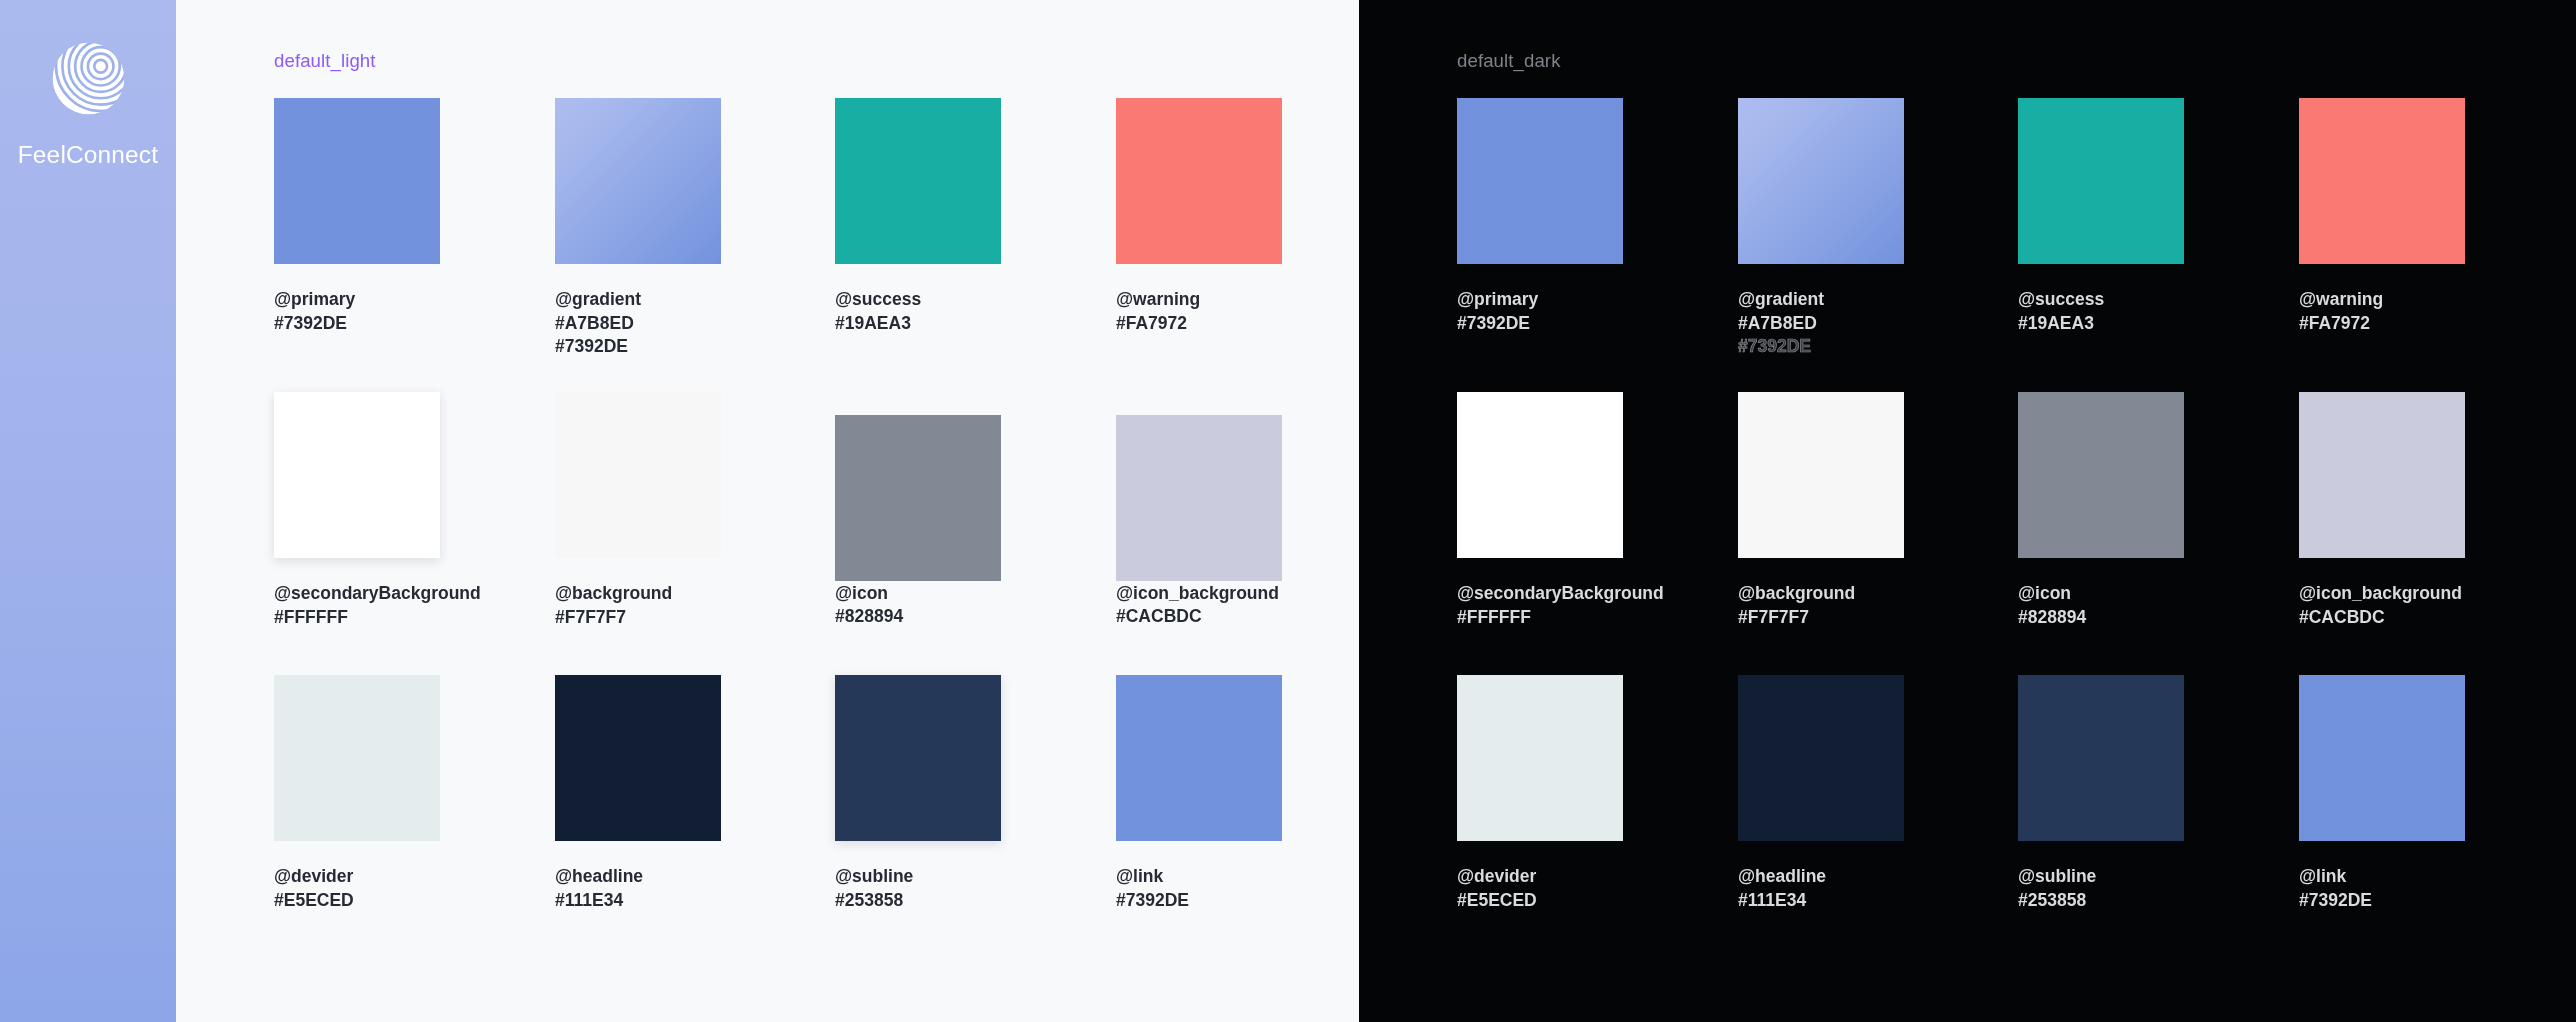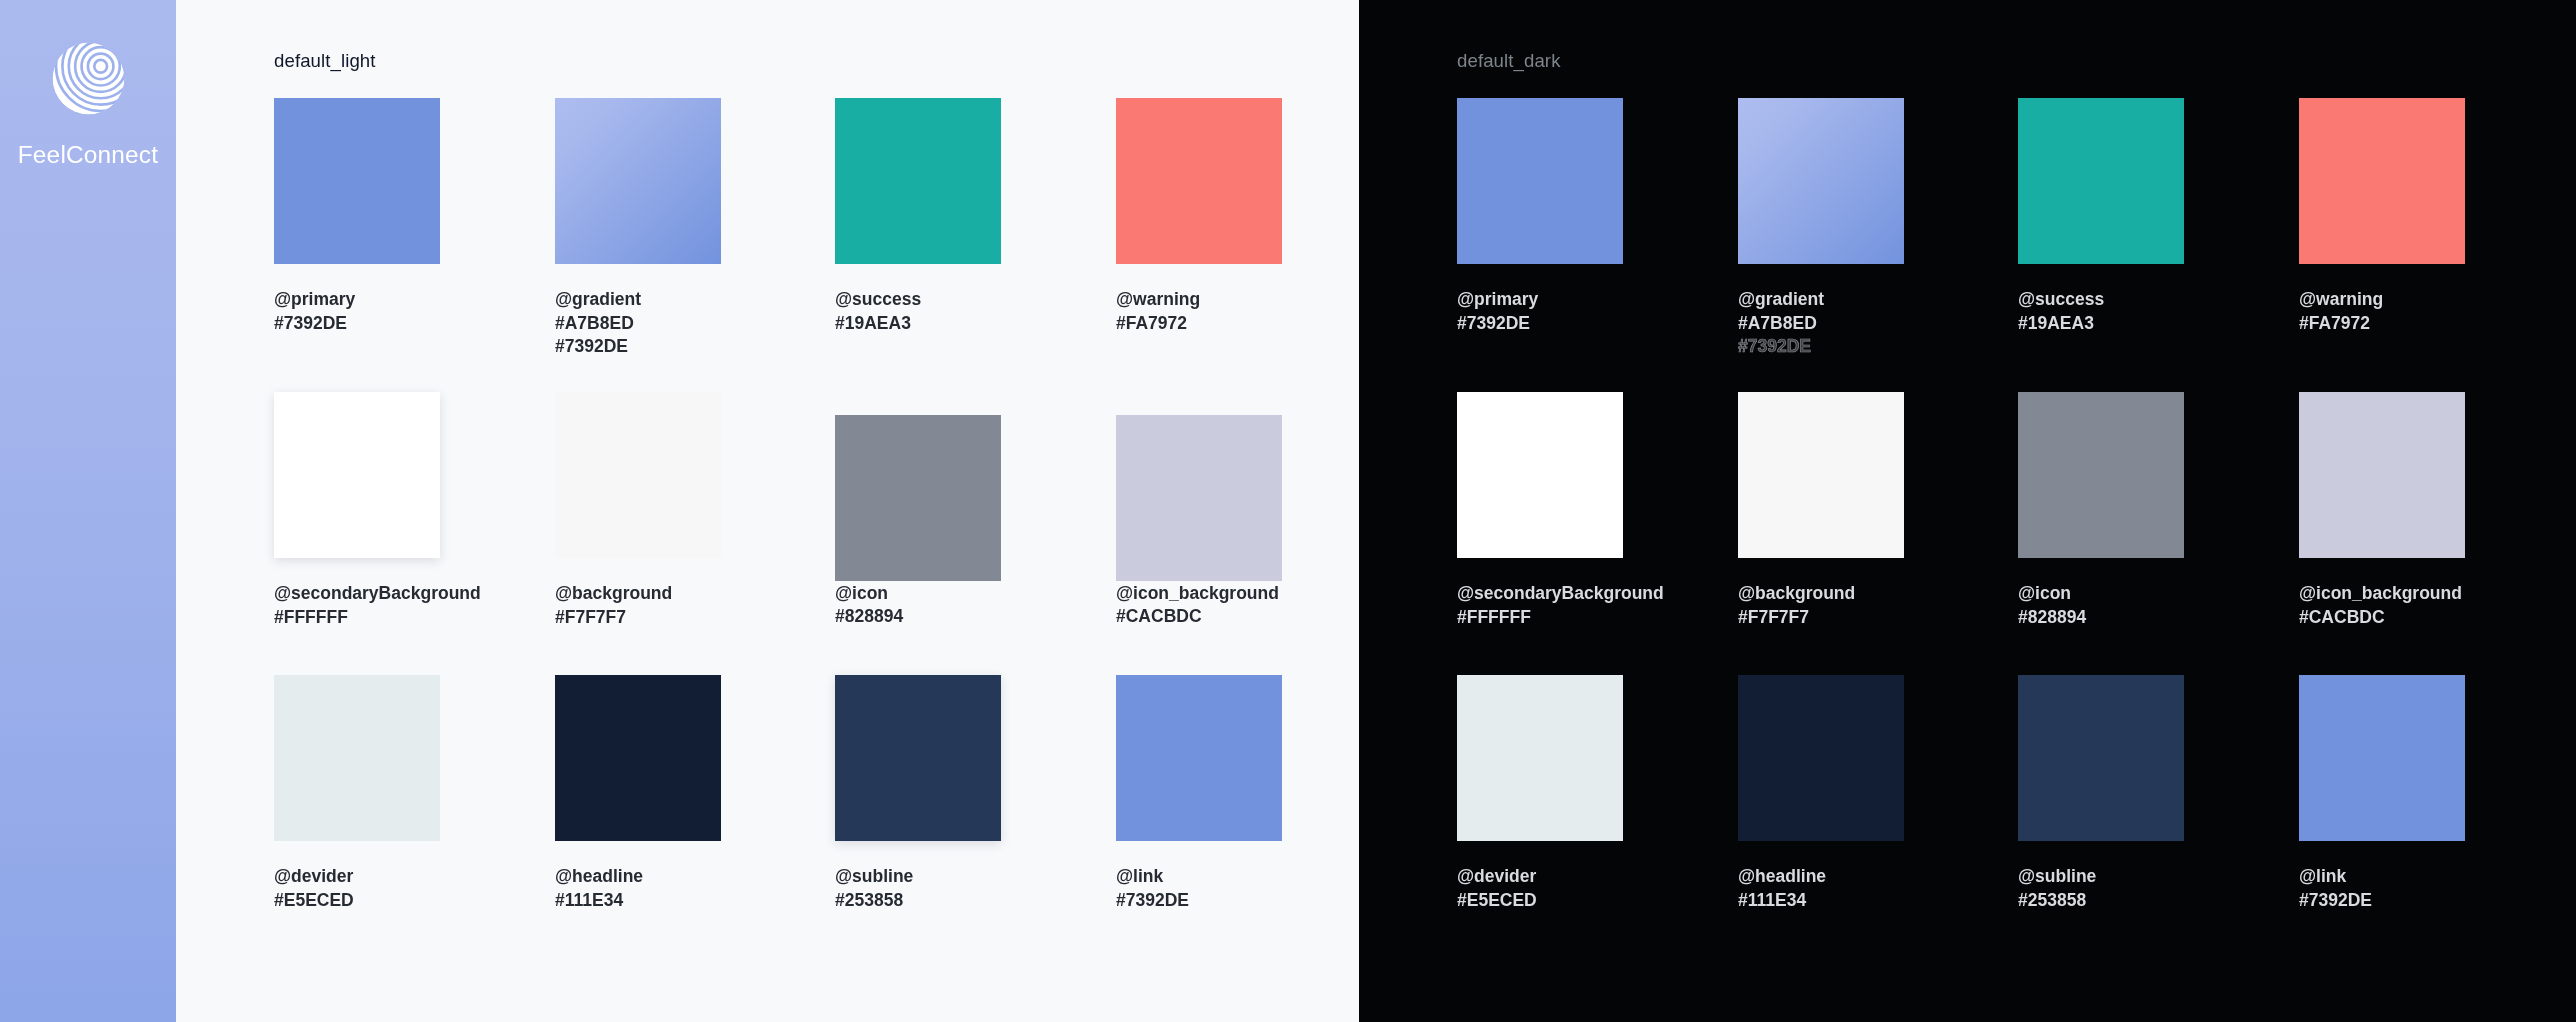--- a/index.html
+++ b/index.html
@@ -31,21 +31,21 @@
   
   .panels{ display:flex; flex:1 1 auto; height:1022px; }
   .panel{ position:relative; height:1022px; }
   .panel-light{ width:1183px; background:#F8F9FB; }
   .panel-dark { width:1218px; background:#040506; }
 
   .panel-title{
     position:absolute; left:98px; top:50px;
     font-size:18.6px; font-weight:400; letter-spacing:0.1px;
   }
-  .panel-light .panel-title{ color:#0f172a; }
+  .panel-light .panel-title{ color:#8b5cf6; }
   .panel-dark  .panel-title{ color:#7E848C; }
 
   
   .grid{ position:absolute; left:98px; top:0; width:1024px; height:729px; }
   .cell{ position:absolute; }
   .swatch{ width:166px; display:block; }
   .swatch.shadowed{ box-shadow:0 2.9px 10.5px rgba(20,30,60,0.13); }
   .meta{ margin-top:0; }
   .meta .name{
     font-size:17.5px; font-weight:700; line-height:1.33; white-space:nowrap;

